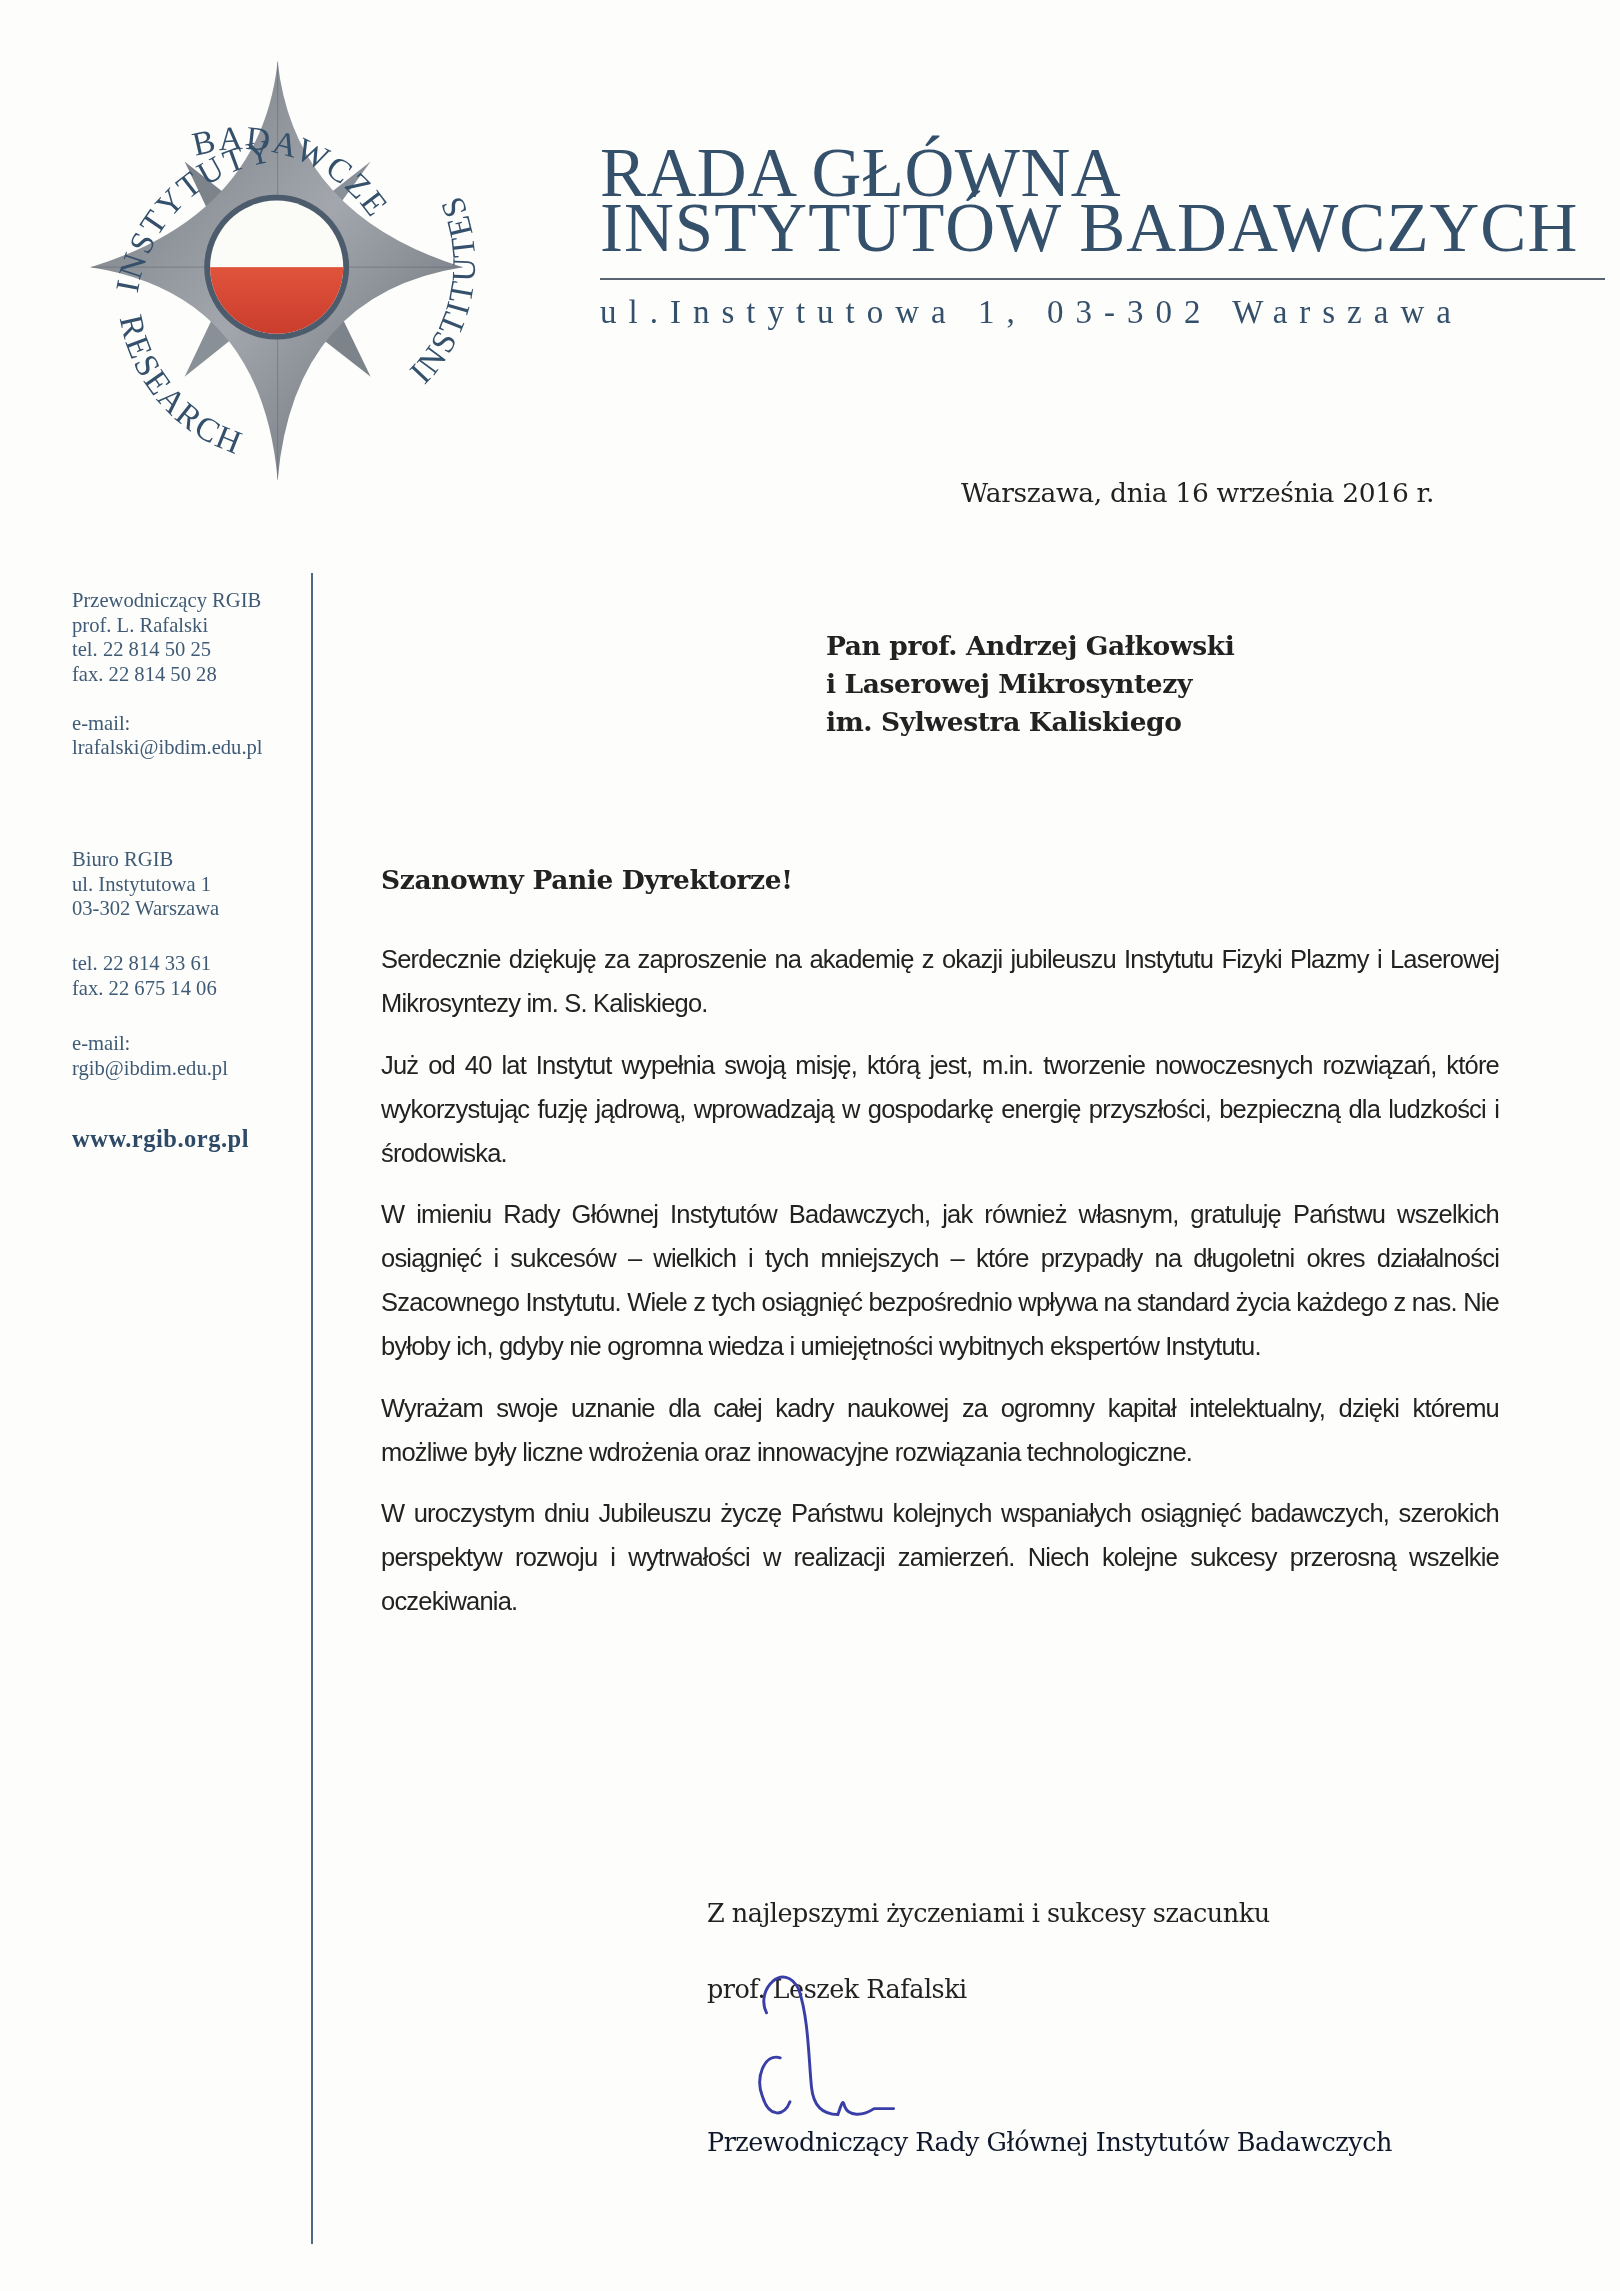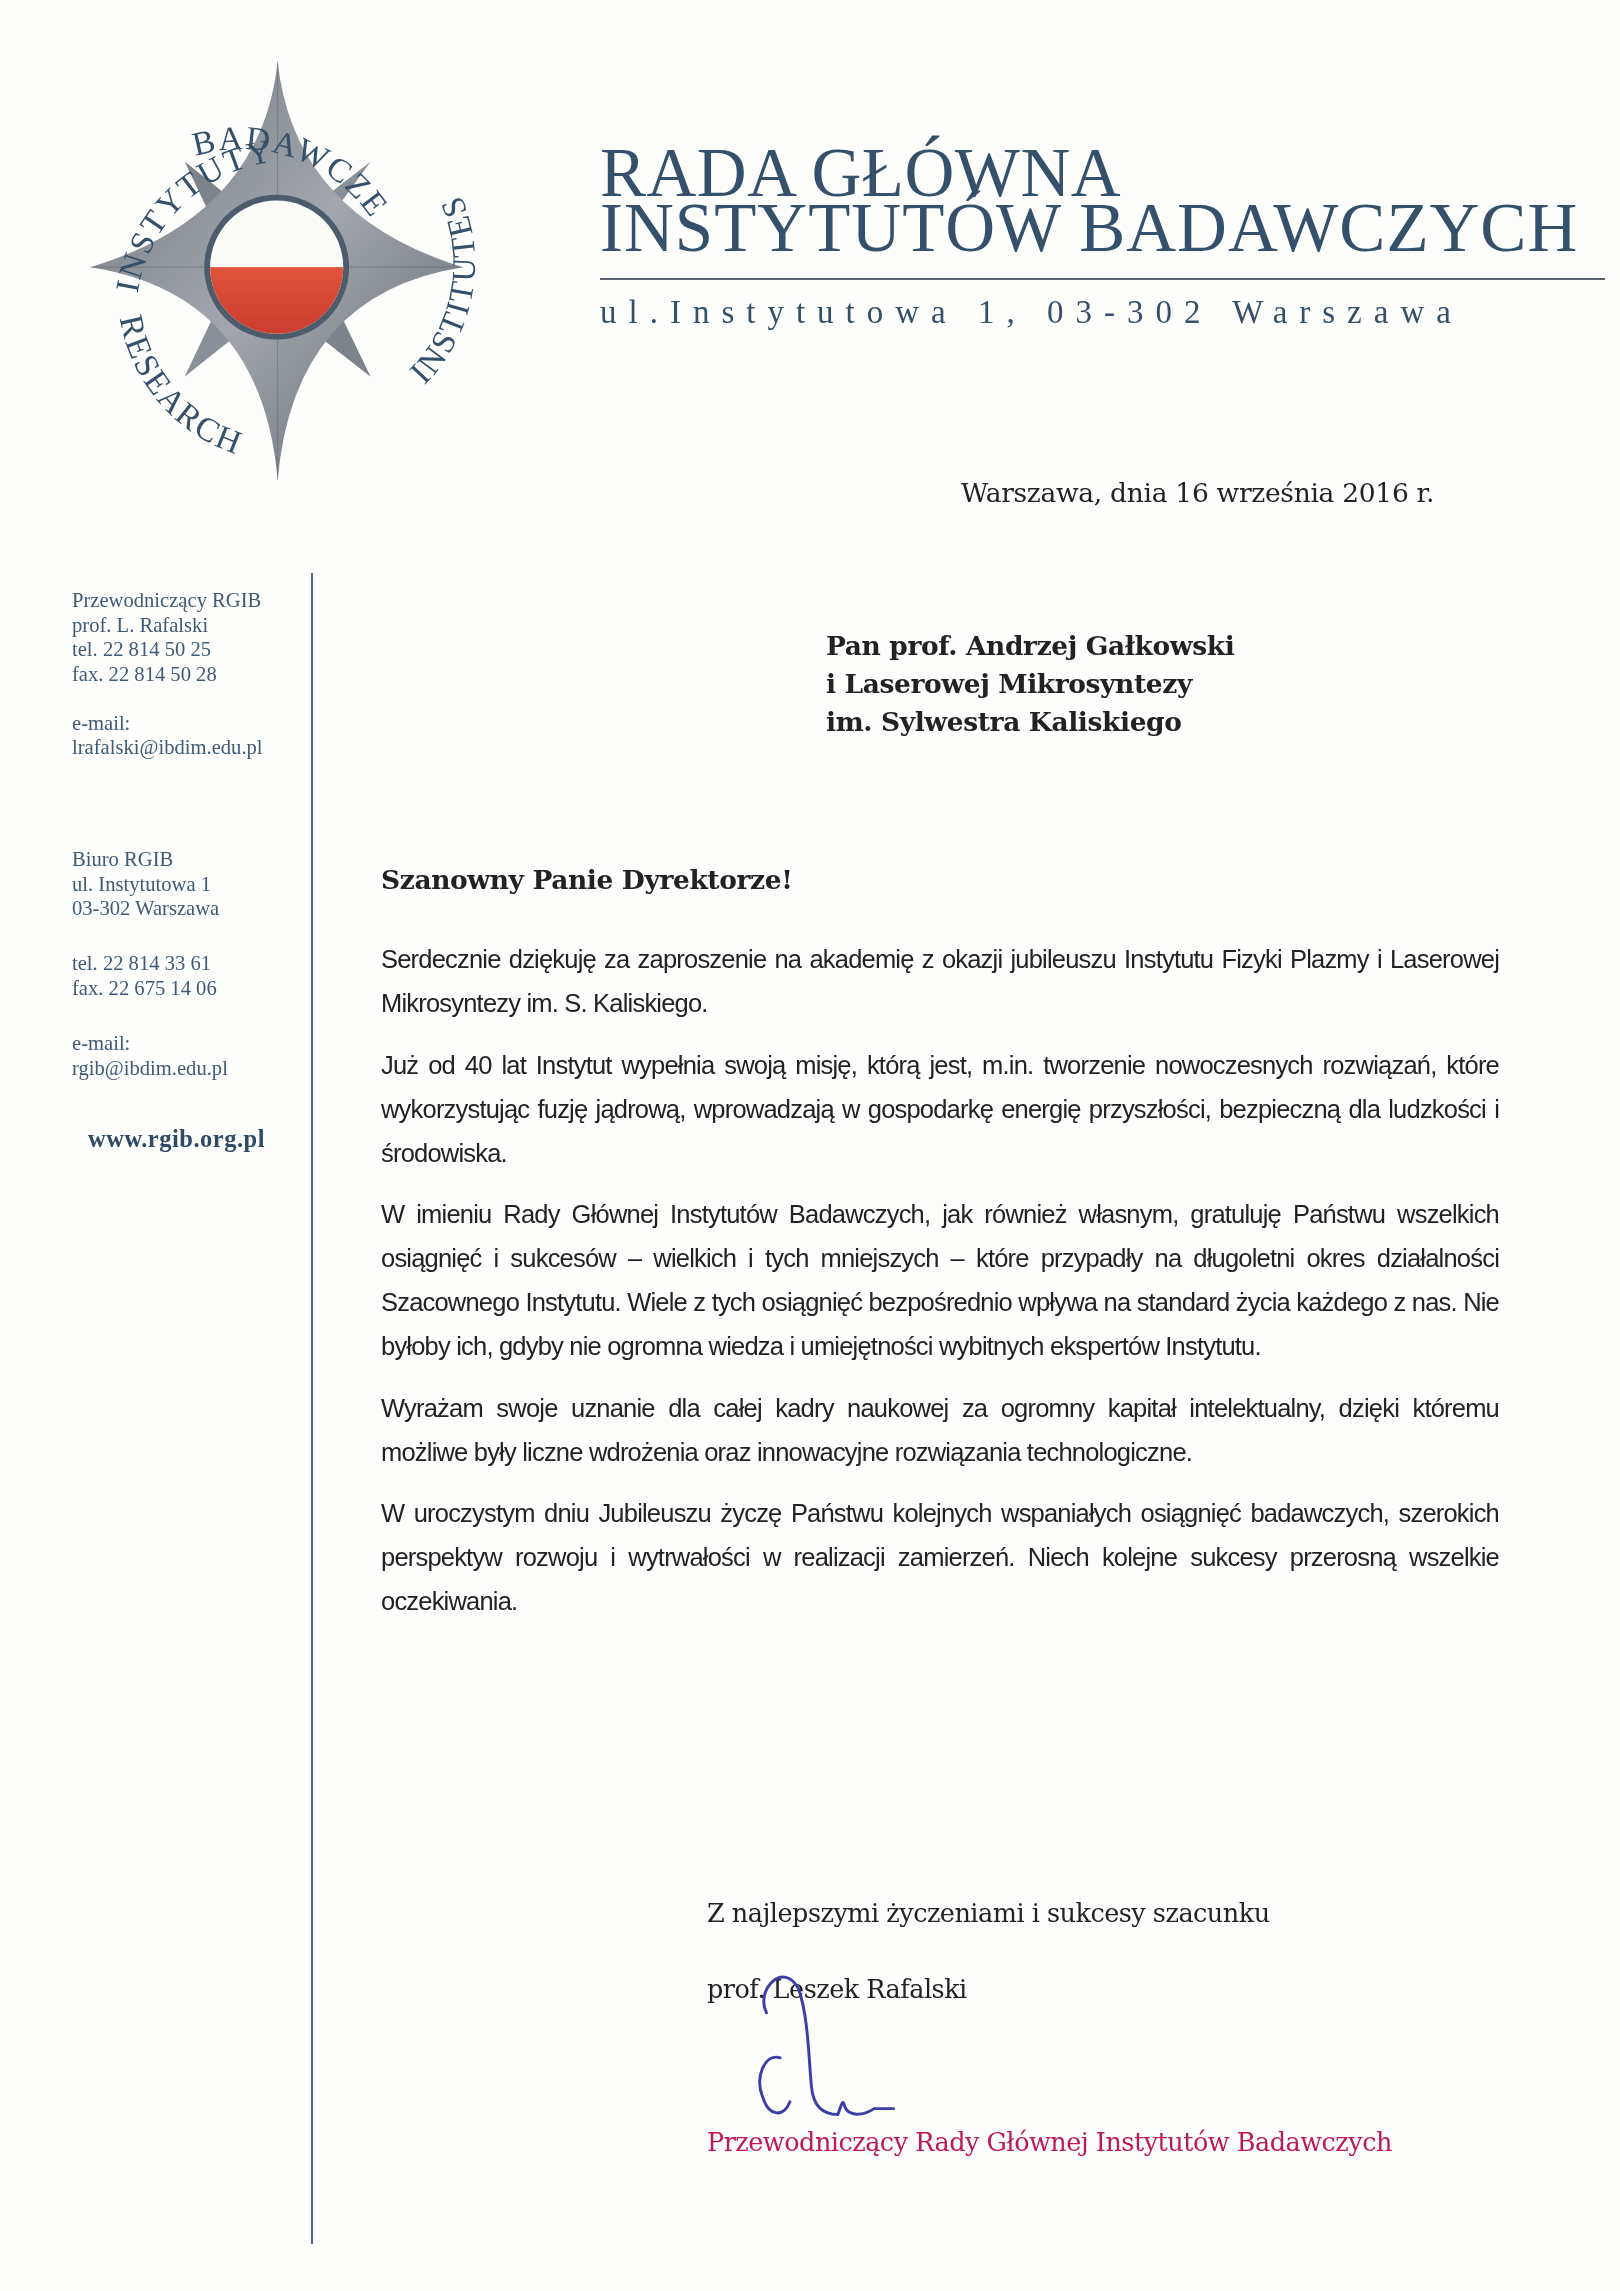--- a/index.html
+++ b/index.html
@@ -24,33 +24,33 @@
   }
   
   #date { left: 961px; top: 477px; font-family: "DejaVu Serif", serif; font-size: 26.5px; color: #222; white-space: nowrap; letter-spacing: -0.3px; }
   
   #vrule { left: 311px; top: 573px; width: 2px; height: 1671px; background: #4f6a86; }
   .side { left: 72px; font-family: "Liberation Serif", serif; font-size: 20.6px; color: #3f5a74; line-height: 24.5px; white-space: nowrap; }
   #side-block1 { top: 588px; }
   #side-block2 { top: 847px; }
   #side-block3 { top: 951px; }
   #side-block4 { top: 1031px; }
-  #side-web { top: 1127px; font-weight: bold; font-size: 24.5px; color: #2e4a66; letter-spacing: 0.5px; margin-left: 16px; }
+  #side-web { top: 1127px; font-weight: bold; font-size: 24.5px; color: #2e4a66; letter-spacing: 0.5px; }
   .gap { height: 24.5px; }
   
   #recipient { left: 826px; top: 627px; font-family: "DejaVu Serif", serif; font-weight: bold; font-size: 26.5px; line-height: 38px; color: #222; white-space: nowrap; letter-spacing: -0.4px; }
   
   #salutation { left: 381px; top: 864px; font-family: "DejaVu Serif", serif; font-weight: bold; font-size: 26.5px; color: #222; letter-spacing: -0.4px; }
   #letter-body { left: 381px; top: 937px; width: 1118px; font-family: Liberation Sans, sans-serif; font-size: 25.5px; line-height: 44px; color: #222; letter-spacing: -0.8px; }
   #letter-body p { margin: 0 0 17.6px 0; text-align: justify; text-align-last: left; }
   
   #closing { left: 707px; top: 1898px; font-family: "DejaVu Serif", serif; font-size: 25.5px; color: #222; white-space: nowrap; letter-spacing: -0.5px; }
   #signer { left: 707px; top: 1974px; font-family: "DejaVu Serif", serif; font-size: 25.5px; color: #222; white-space: nowrap; letter-spacing: -0.5px; }
   #signature { left: 725px; top: 1960px; width: 216px; height: 176px; }
-  #signer-title { left: 707px; top: 2127px; font-family: "DejaVu Serif", serif; font-size: 25.5px; color: #be185d; white-space: nowrap; letter-spacing: -0.5px; text-align: right; }
+  #signer-title { left: 707px; top: 2127px; font-family: "DejaVu Serif", serif; font-size: 25.5px; color: #0f172a; white-space: nowrap; letter-spacing: -0.5px; text-align: right; }
 </style>
 </head>
 <body>
 
 <svg id="logo" class="abs" viewBox="60 40 460 480" xmlns="http://www.w3.org/2000/svg">
   <defs>
     <linearGradient id="starG" x1="0" y1="0" x2="1" y2="1">
       <stop offset="0" stop-color="#6e747c"></stop>
       <stop offset="0.5" stop-color="#a3a7ad"></stop>
       <stop offset="1" stop-color="#5f666f"></stop>

